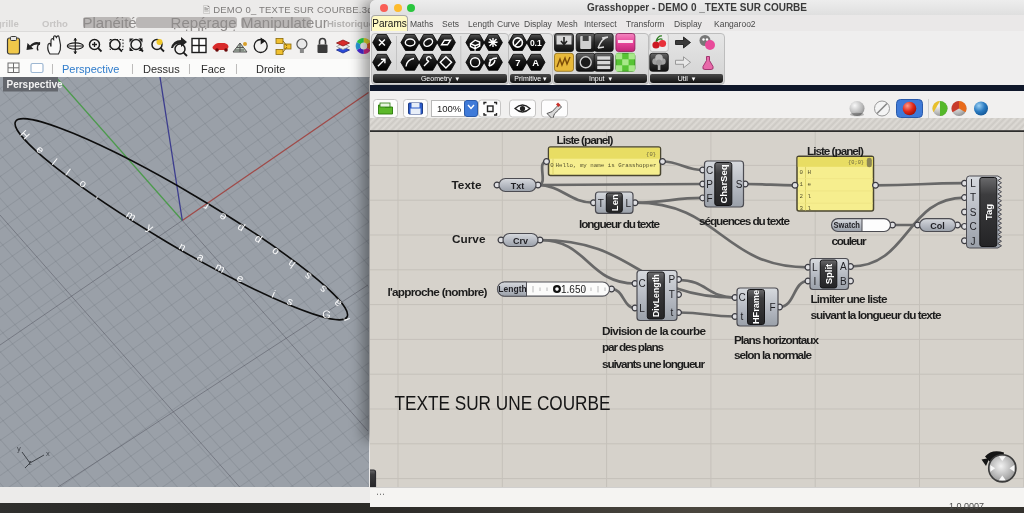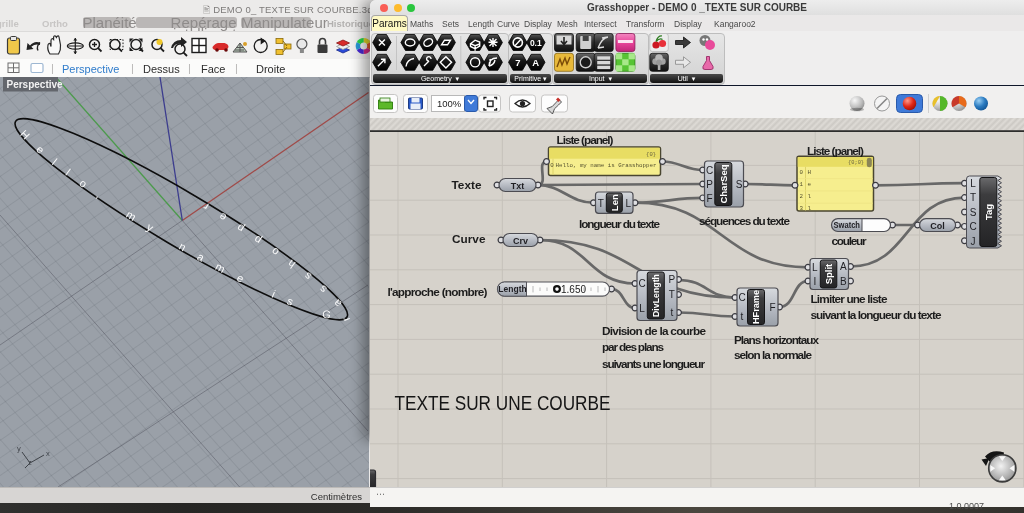--- a/index.html
+++ b/index.html
@@ -28,21 +28,21 @@
   #gh-menu{left:0;top:15px;width:654px;height:16px;background:#eae8e8;}
   .gmi{position:absolute;top:3.5px;font-size:8.5px;color:#4a4a4a;white-space:nowrap;}
   #params-tab{position:absolute;left:1px;top:0px;width:35px;height:16px;background:#fef9c3;
      border:1px solid #a8a8a8;border-bottom:none;border-radius:4px 4px 0 0;
      font-size:10px;color:#141414;text-align:center;line-height:16px;}
   #gh-palette{left:0;top:31px;width:654px;height:54px;background:#efeeee;}
   .pgroup{position:absolute;top:2px;height:50px;background:linear-gradient(#e6e6e6,#d2d2d2);
           border:1px solid #bdbdbd;border-radius:4px;}
   .plabel{position:absolute;left:1px;right:1px;bottom:1px;height:9px;border-radius:2px 2px 3px 3px;
           background:linear-gradient(#4a4a4a,#111);color:#fff;font-size:7px;line-height:9px;text-align:center;}
-  #gh-toolbar{left:0;top:85px;width:654px;height:33px;background:#f1f0ef;border-top:1px solid #0f172a;}
+  #gh-toolbar{left:0;top:85px;width:654px;height:33px;background:#f1f0ef;border-top:6px solid #0f172a;}
   #gh-status{left:0;top:487px;width:654px;height:19px;background:#f5f4f2;border-top:1px solid #d0cfce;}
   #gh-status .v{position:absolute;right:40px;top:13px;font-size:9px;color:#4c4c4c;}
   #gh-status .d{position:absolute;left:6px;top:1px;font-size:9px;color:#4c4c4c;}
   #dock{left:0;top:503px;width:1024px;height:10px;z-index:1;
         background:linear-gradient(90deg,#30302e 0%,#262624 18%,#2c2b28 38%,#3a3833 52%,#4a463e 68%,#3f3c36 84%,#33312d 100%);}
 </style>
 </head>
 <body>
 <div id="rhino" class="abs">
   <div id="rh-title" class="abs">
@@ -178,23 +178,20 @@
       <line x1="30" y1="463" x2="25" y2="468"></line>
     </g>
     <g font-size="7.5" fill="#3e4248">
       <text x="17" y="451">y</text>
         <text x="46" y="456">x</text>
         <text x="28" y="465">z</text>
     </g>
     <rect x="3" y="77" width="55" height="14.5" fill="#63666c"></rect>
     <text x="6.5" y="88" font-size="10" font-weight="bold" fill="#f2f2f2">Perspective</text>
   </svg>
-  <div id="rh-status" class="abs">
-      <span class="t">Centimètres</span>
-    </div>
 </div>
 
 <div id="gh" class="abs">
   <div id="gh-title" class="abs">
     <span class="light" style="left:9.5px;background:#f95e56;"></span>
     <span class="light" style="left:23.5px;background:#fdbb2d;"></span>
     <span class="light" style="left:37px;background:#29c63e;"></span>
     <span class="t">Grasshopper - DEMO 0 _TEXTE SUR COURBE</span>
   </div>
   <div id="gh-menu" class="abs">

